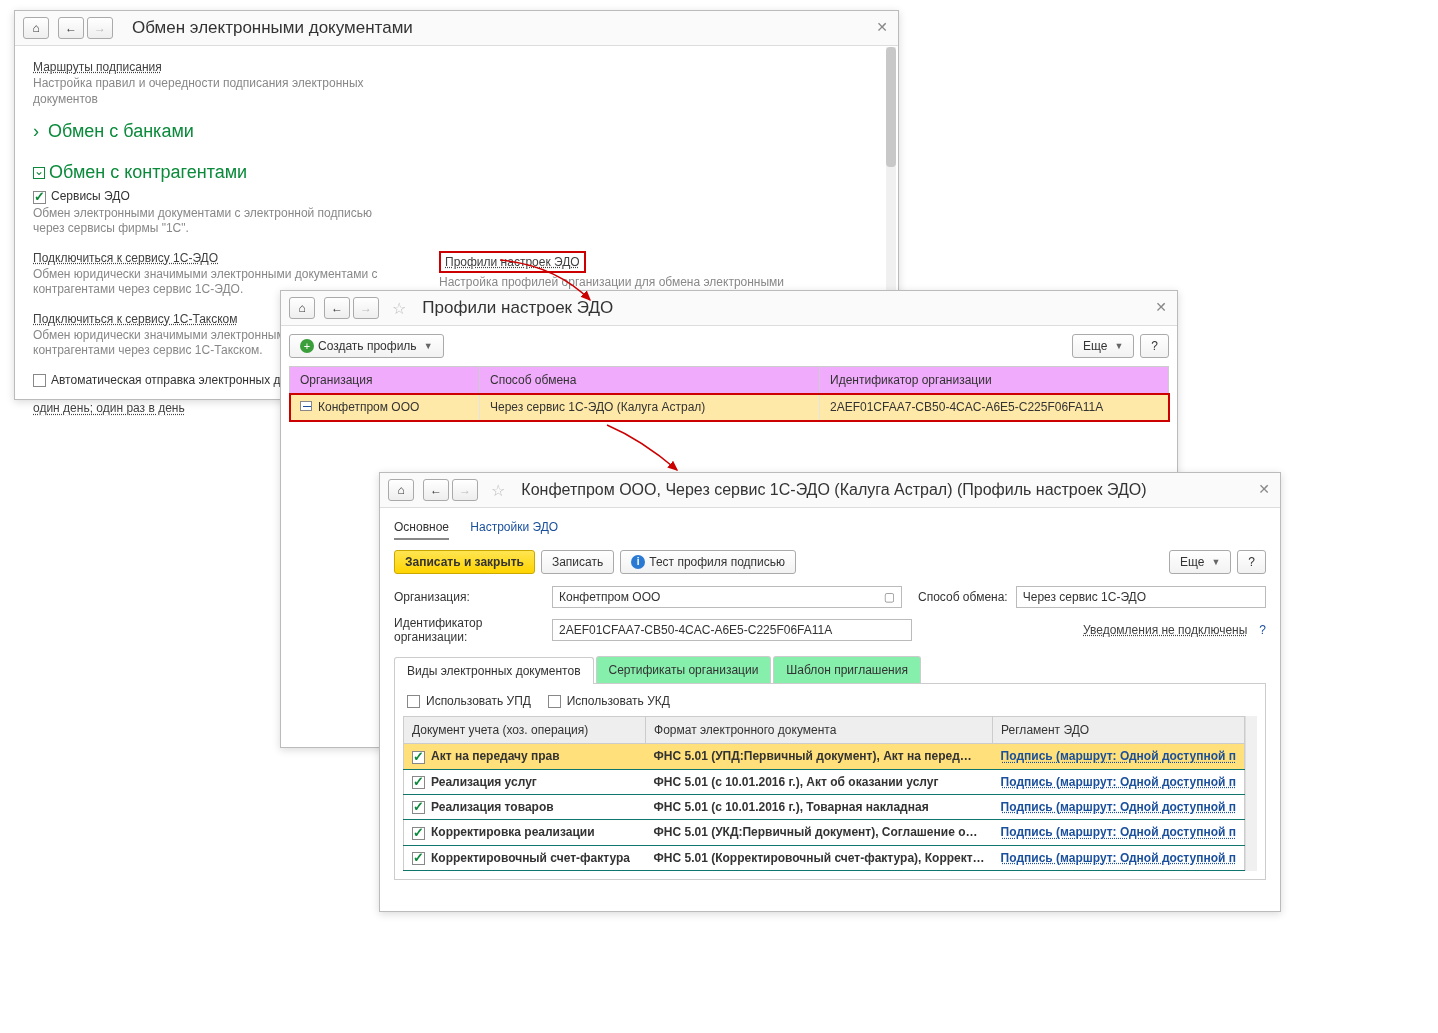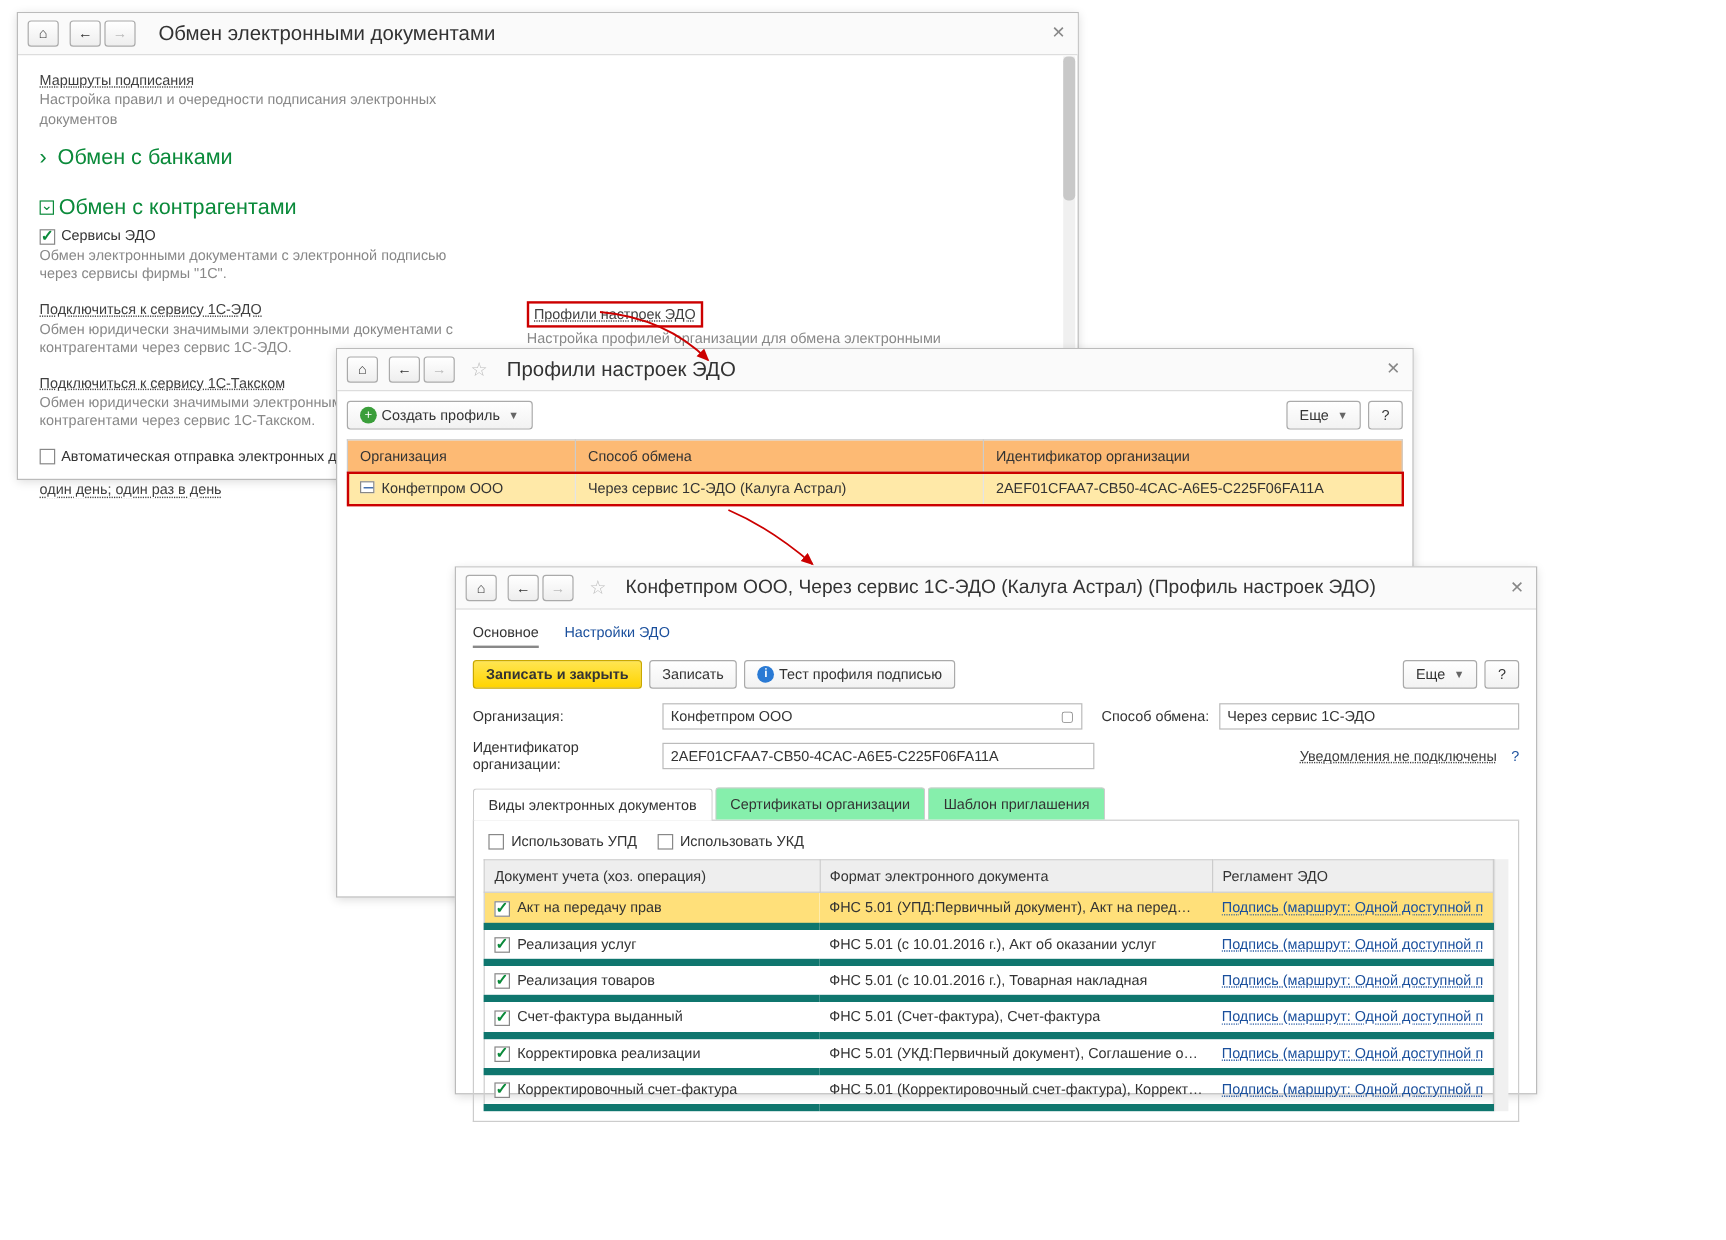--- a/index.html
+++ b/index.html
@@ -29,42 +29,42 @@
 
   .toolbar2 { padding:8px; display:flex; gap:6px; align-items:center; }
   .btn { border:1px solid #aaa; border-radius:3px; background:linear-gradient(#fff,#f2f2f2); padding:4px 10px; cursor:pointer; font-size:12px; display:inline-flex; align-items:center; gap:4px; }
   .btn.yellow { background:linear-gradient(#ffe552,#ffd400); border-color:#c9a800; font-weight:bold; }
   .btn .drop { margin-left:3px; font-size:9px; color:#666; }
   .plus-ic { display:inline-block; width:14px; height:14px; border-radius:7px; background:#3a9e3a; color:#fff; text-align:center; line-height:14px; font-size:11px; }
   .info-ic { display:inline-block; width:14px; height:14px; border-radius:7px; background:#2a7ad4; color:#fff; text-align:center; line-height:14px; font-size:10px; font-weight:bold; }
   .spacer { flex:1; }
 
   .grid { width:100%; border-collapse:collapse; font-size:12px; }
-  .grid th { background:#fdba74; text-align:left; padding:6px 10px; border:1px solid #ccc; font-weight:normal; color:#333; }
+  .grid th { background:#f0abfc; text-align:left; padding:6px 10px; border:1px solid #ccc; font-weight:normal; color:#333; }
   .grid td { padding:6px 10px; border:1px solid #e4e4e4; }
   .row-sel td { background:#ffe9a8; }
   .row-icon { display:inline-block; width:12px; height:10px; background:#fff; border:1px solid #888; position:relative; margin-right:6px; }
   .row-icon::after { content:""; position:absolute; left:2px; top:4px; width:8px; height:1px; background:#1a4f9c; }
 
   .tabnav { padding:8px 14px 0 14px; }
   .tabnav a { color:#1a4f9c; margin-right:18px; text-decoration:none; padding:4px 0; display:inline-block; }
   .tabnav a.active { color:#333; border-bottom:2px solid #888; }
 
   .form-row { display:flex; align-items:center; padding:4px 14px; gap:8px; }
   .form-row label { color:#333; font-size:12px; }
   .inp { border:1px solid #bbb; padding:3px 6px; font-size:12px; background:#fff; }
 
   .tabs3 { display:flex; border-bottom:1px solid #ccc; margin:8px 14px 0 14px; }
   .tabs3 .tab { border:1px solid #ccc; border-bottom:none; padding:6px 12px; margin-right:2px; background:#86efac; cursor:pointer; border-radius:3px 3px 0 0; font-size:12px; }
   .tabs3 .tab.active { background:#fff; position:relative; top:1px; }
 
   .inner-box { border:1px solid #ccc; margin:0 14px 14px 14px; border-top:none; padding:8px; }
   .doc-table { width:100%; border:1px solid #ccc; border-collapse:collapse; font-size:12px; }
   .doc-table th { background:#eee; text-align:left; padding:6px 8px; border:1px solid #ccc; font-weight:normal; }
-  .doc-table td { padding:5px 8px; border-bottom:6px solid #0f766e; }
+  .doc-table td { padding:5px 8px; border-bottom:1px solid #0f766e;font-weight:bold; }
   .doc-table tr.sel td { background:#ffe07a; }
   .chk2 { display:inline-block; width:13px; height:13px; border:1px solid #888; position:relative; background:#fff; vertical-align:middle; margin-right:6px; }
   .chk2.on::after { content:"✓"; position:absolute; top:-3px; left:0; color:#0a8a3a; font-size:13px; font-weight:bold; }
   .reglink { color:#1a4f9c; text-decoration:underline dotted; cursor:pointer; white-space:nowrap; overflow:hidden; text-overflow:ellipsis; display:block; }
   .ellipsis { white-space:nowrap; overflow:hidden; text-overflow:ellipsis; }
   .vscroll { width:12px; background:#f0f0f0; border-left:1px solid #ddd; }
   svg.arrow { position:absolute; pointer-events:none; }
 </style>
 </head>
 <body>
@@ -259,27 +259,20 @@
               </td>
             </tr>
             <tr>
               <td><span class="chk2 on"></span><span>Реализация товаров</span></td>
               <td class="ellipsis">ФНС 5.01 (с 10.01.2016 г.), Товарная накладная</td>
               <td>
                 <span class="reglink">Подпись (маршрут: Одной доступной п</span>
               </td>
             </tr>
             <tr>
-              <td><span class="chk2 on"></span><span>Счет-фактура выданный</span></td>
-              <td class="ellipsis">ФНС 5.01 (Счет-фактура), Счет-фактура</td>
-              <td>
-                <span class="reglink">Подпись (маршрут: Одной доступной п</span>
-              </td>
-            </tr>
-            <tr>
               <td><span class="chk2 on"></span><span>Корректировка реализации</span></td>
               <td class="ellipsis">ФНС 5.01 (УКД:Первичный документ), Соглашение о…</td>
               <td>
                 <span class="reglink">Подпись (маршрут: Одной доступной п</span>
               </td>
             </tr>
             <tr>
               <td><span class="chk2 on"></span><span>Корректировочный счет-фактура</span></td>
               <td class="ellipsis">ФНС 5.01 (Корректировочный счет-фактура), Коррект…</td>
               <td>

